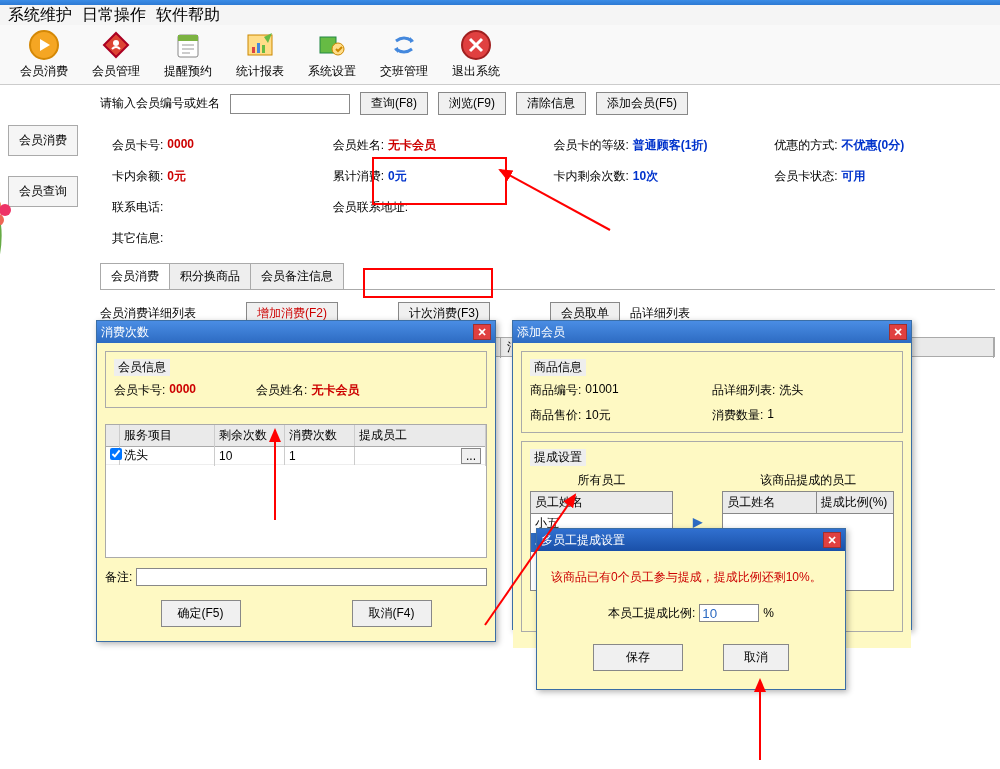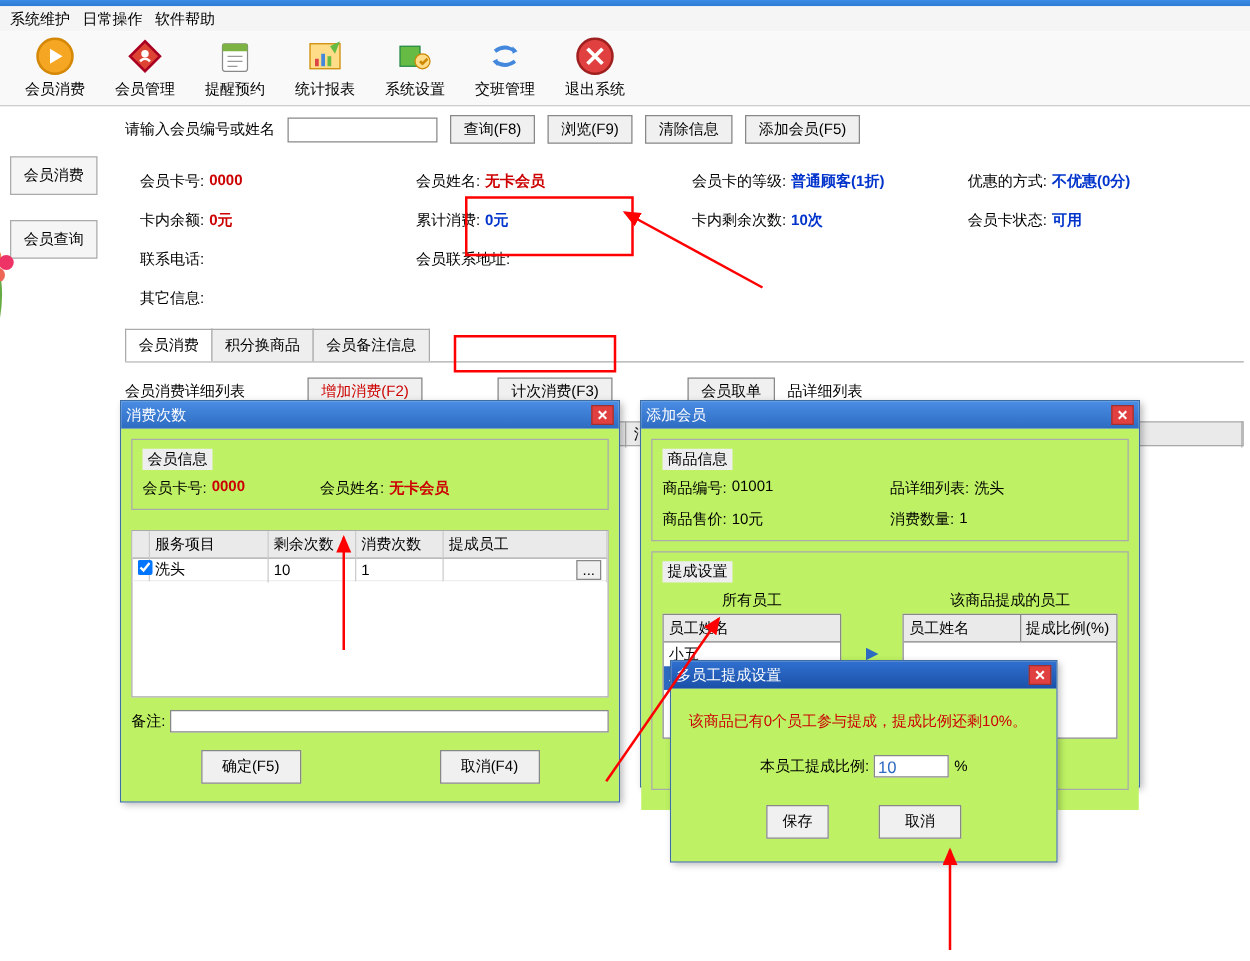--- a/index.html
+++ b/index.html
@@ -1,20 +1,20 @@
 <!DOCTYPE html>
 <html><head>
 <meta charset="utf-8">
 <style>
 * { box-sizing: border-box; margin: 0; padding: 0; font-family: "SimSun", "Microsoft YaHei", sans-serif; }
 body { width: 1000px; height: 769px; background: #fff; position: relative; overflow: hidden; font-size: 12px; }
 
 .title-bar { height: 5px; background: linear-gradient(to bottom, #3b8ce6, #2d7ad4); }
 
-.menu-bar { height: 20px; background: #f5f5f5; display: flex; align-items: center; padding-left: 8px; gap: 10px; font-size: 12px; }
+.menu-bar { height: 20px; background: #f5f5f5; display: flex; align-items: center; padding-left: 8px; gap: 10px; font-size: 16px; }
 .menu-bar span { cursor: default; }
 
 .toolbar { height: 60px; background: #f9f9f9; display: flex; align-items: center; padding-left: 20px; gap: 24px; border-bottom: 1px solid #ccc; }
 .tb-item { display: flex; flex-direction: column; align-items: center; gap: 2px; cursor: pointer; }
 .tb-icon { width: 32px; height: 32px; display: flex; align-items: center; justify-content: center; }
 .tb-label { font-size: 12px; }
 
 .left-tabs { position: absolute; left: 8px; top: 125px; display: flex; flex-direction: column; gap: 20px; }
 .left-tab { border: 1px solid #aaa; padding: 6px 10px; background: #f5f5f5; cursor: pointer; font-size: 12px; }
 
@@ -36,21 +36,21 @@
 .red-btn { color: #cc0000; }
 
 .red-box { border: 2px solid red; position: absolute; pointer-events: none; }
 
 .table-header { display: flex; background: #eaeaea; border: 1px solid #aaa; height: 20px; align-items: center; }
 .th-cell { padding: 2px 6px; border-right: 1px solid #aaa; font-size: 12px; }
 
 .dialog { position: absolute; background: #eee; border: 1px solid #3b6ea5; box-shadow: 2px 2px 6px rgba(0,0,0,0.3); }
 .dlg-title { height: 22px; background: linear-gradient(to bottom, #4a8de4, #2d6bc2); color: #fff; display: flex; align-items: center; justify-content: space-between; padding: 0 4px; font-size: 12px; }
 .dlg-close { width: 18px; height: 16px; background: #e04040; color: #fff; display: flex; align-items: center; justify-content: center; cursor: pointer; font-size: 11px; font-weight: bold; border: 1px solid #a03030; }
-.dlg-body { padding: 8px; background: #bef264; }
+.dlg-body { padding: 8px; background: #fef9c3; }
 
 .fieldset { border: 1px solid #aaa; padding: 8px; margin-bottom: 8px; }
 .fieldset-title { margin-top: -14px; background: #eee; display: inline-block; padding: 0 4px; font-size: 12px; }
 
 .data-table { width: 100%; border: 1px solid #aaa; background: #fff; margin-top: 16px; }
 .dt-header { display: flex; background: #eaeaea; border-bottom: 1px solid #aaa; }
 .dt-cell { padding: 2px 4px; font-size: 12px; border-right: 1px solid #ccc; }
 .dt-row { display: flex; border-bottom: 1px solid #eee; align-items: center; height: 18px; }
 .dt-body { height: 110px; }
 
@@ -358,21 +358,21 @@
     <div class="dlg-close">✕</div>
   </div>
   <div class="dlg-body" style="padding:18px 14px">
     <div style="color:#cc0000; font-size:12px; margin-bottom:18px">该商品已有0个员工参与提成，提成比例还剩10%。</div>
     <div style="display:flex; align-items:center; justify-content:center; gap:4px; margin-bottom:22px">
       <span>本员工提成比例:</span>
       <input type="text" style="width: 60px; height: 18px; border: 1px solid rgb(136, 136, 136); color: rgb(45, 107, 194); padding-left: 2px;" value="10">
       <span>%</span>
     </div>
     <div style="display:flex; justify-content:center; gap:40px">
-      <button class="btn" style="padding:4px 12px">保存</button>
+      <button class="btn" style="padding:4px 32px">保存</button>
       <button class="btn" style="padding:4px 20px">取消</button>
     </div>
   </div>
 </div>
 
 <svg style="position:absolute; left:0; top:0; width:1000px; height:769px; pointer-events:none">
   <defs>
       <marker id="ah" markerWidth="8" markerHeight="8" refX="6" refY="3" orient="auto">
         <path d="M0,0 L7,3 L0,6 Z" fill="red"></path>
       </marker>

